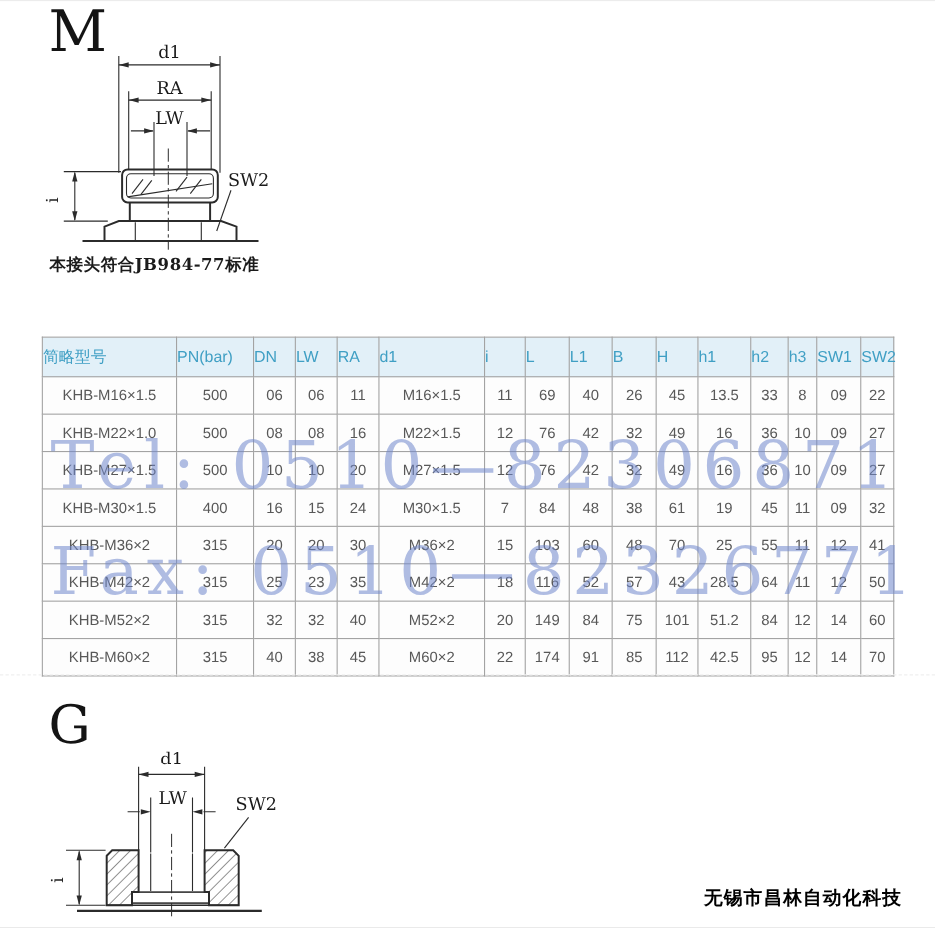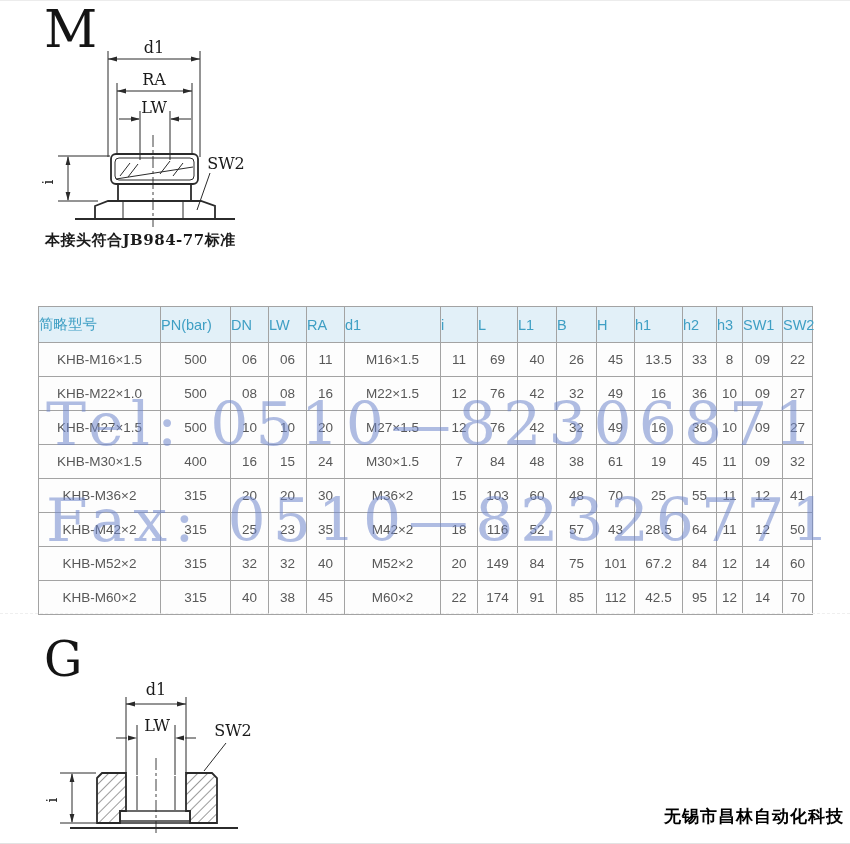--- a/index.html
+++ b/index.html
@@ -24,21 +24,21 @@
   .data-table td{background:#fdfdfd;color:#585858;font-size:13.5px;height:33px;
                  border:1px solid #a3a3a3;padding:0;text-align:center;}
 
   
   .watermark{position:absolute;font-family:"DejaVu Serif",serif;font-size:60px;line-height:1.1;
              color:rgba(112,134,204,0.55);letter-spacing:7px;white-space:nowrap;z-index:6;pointer-events:none;}
   #wm-tel{left:46px;top:390px;}
   #wm-fax{left:46px;top:486px;}
 
   
-  .company{position:absolute;right:6px;top:804px;font-size:17px;font-weight:bold;color:#000;
+  .company{position:absolute;right:30px;top:804px;font-size:17px;font-weight:bold;color:#000;
            letter-spacing:1px;font-family:"Liberation Sans",sans-serif;}
 
   .diagram{position:absolute;pointer-events:none;}
   #diagram-m{left:40px;top:28px;}
   #diagram-g{left:40px;top:672px;}
 </style>
 </head>
 <body>
 
 <div class="page">
@@ -261,21 +261,21 @@
           <td>315</td>
           <td>32</td>
           <td>32</td>
           <td>40</td>
           <td>M52×2</td>
           <td>20</td>
           <td>149</td>
           <td>84</td>
           <td>75</td>
           <td>101</td>
-          <td>67.2</td>
+          <td>51.2</td>
           <td>84</td>
           <td>12</td>
           <td>14</td>
           <td>60</td>
         </tr>
         <tr>
           <td>KHB-M60×2</td>
           <td>315</td>
           <td>40</td>
           <td>38</td>

